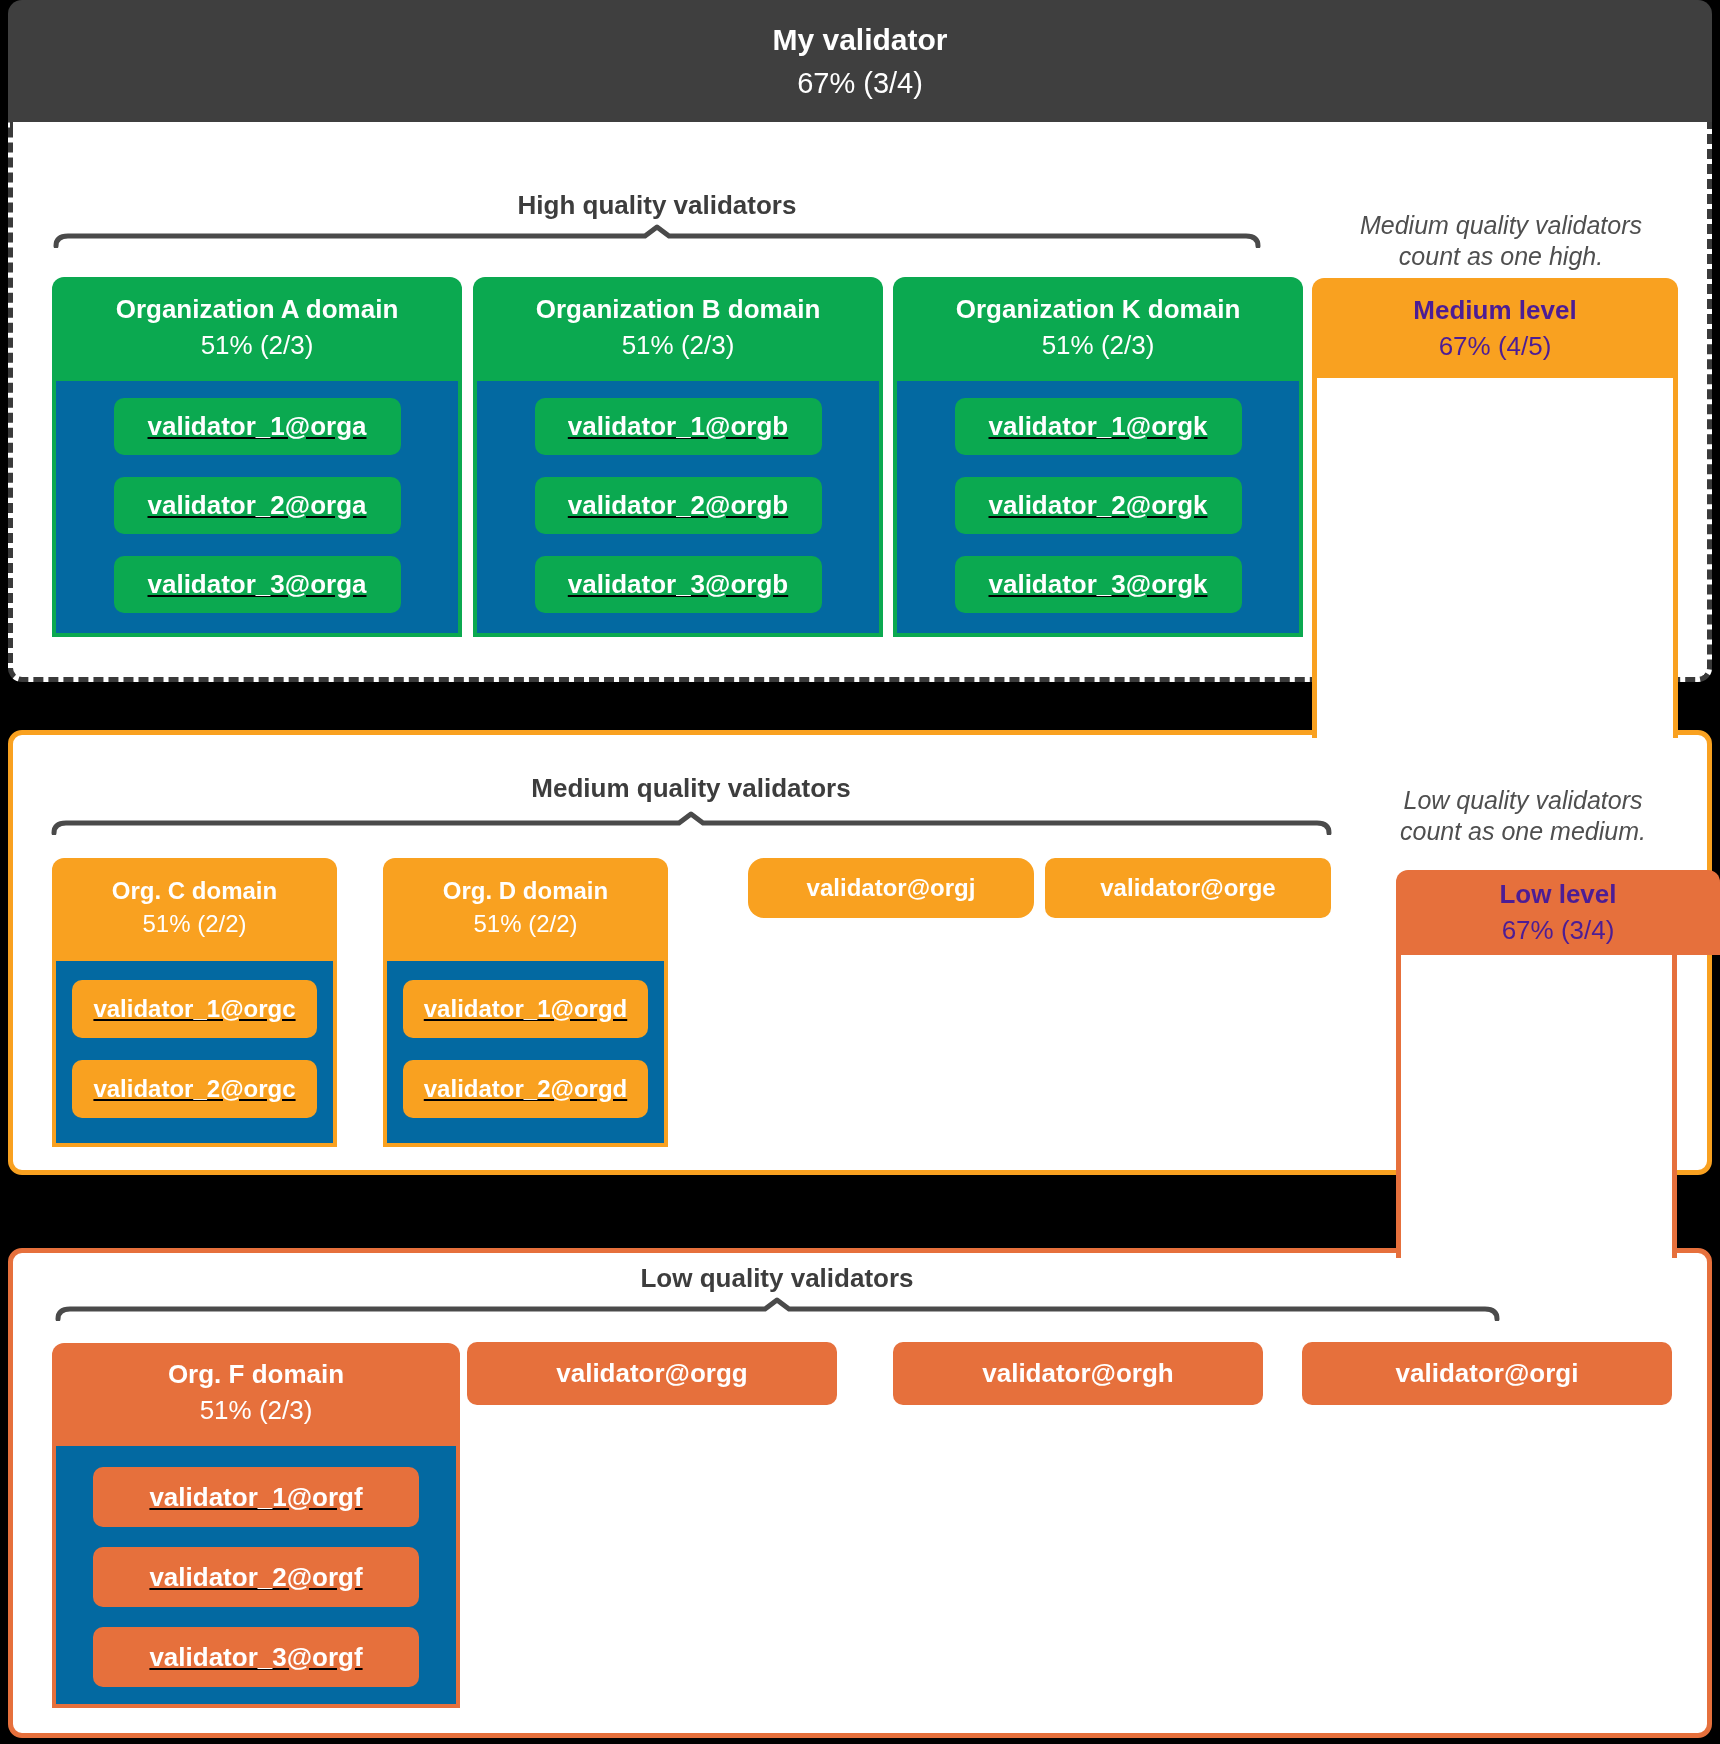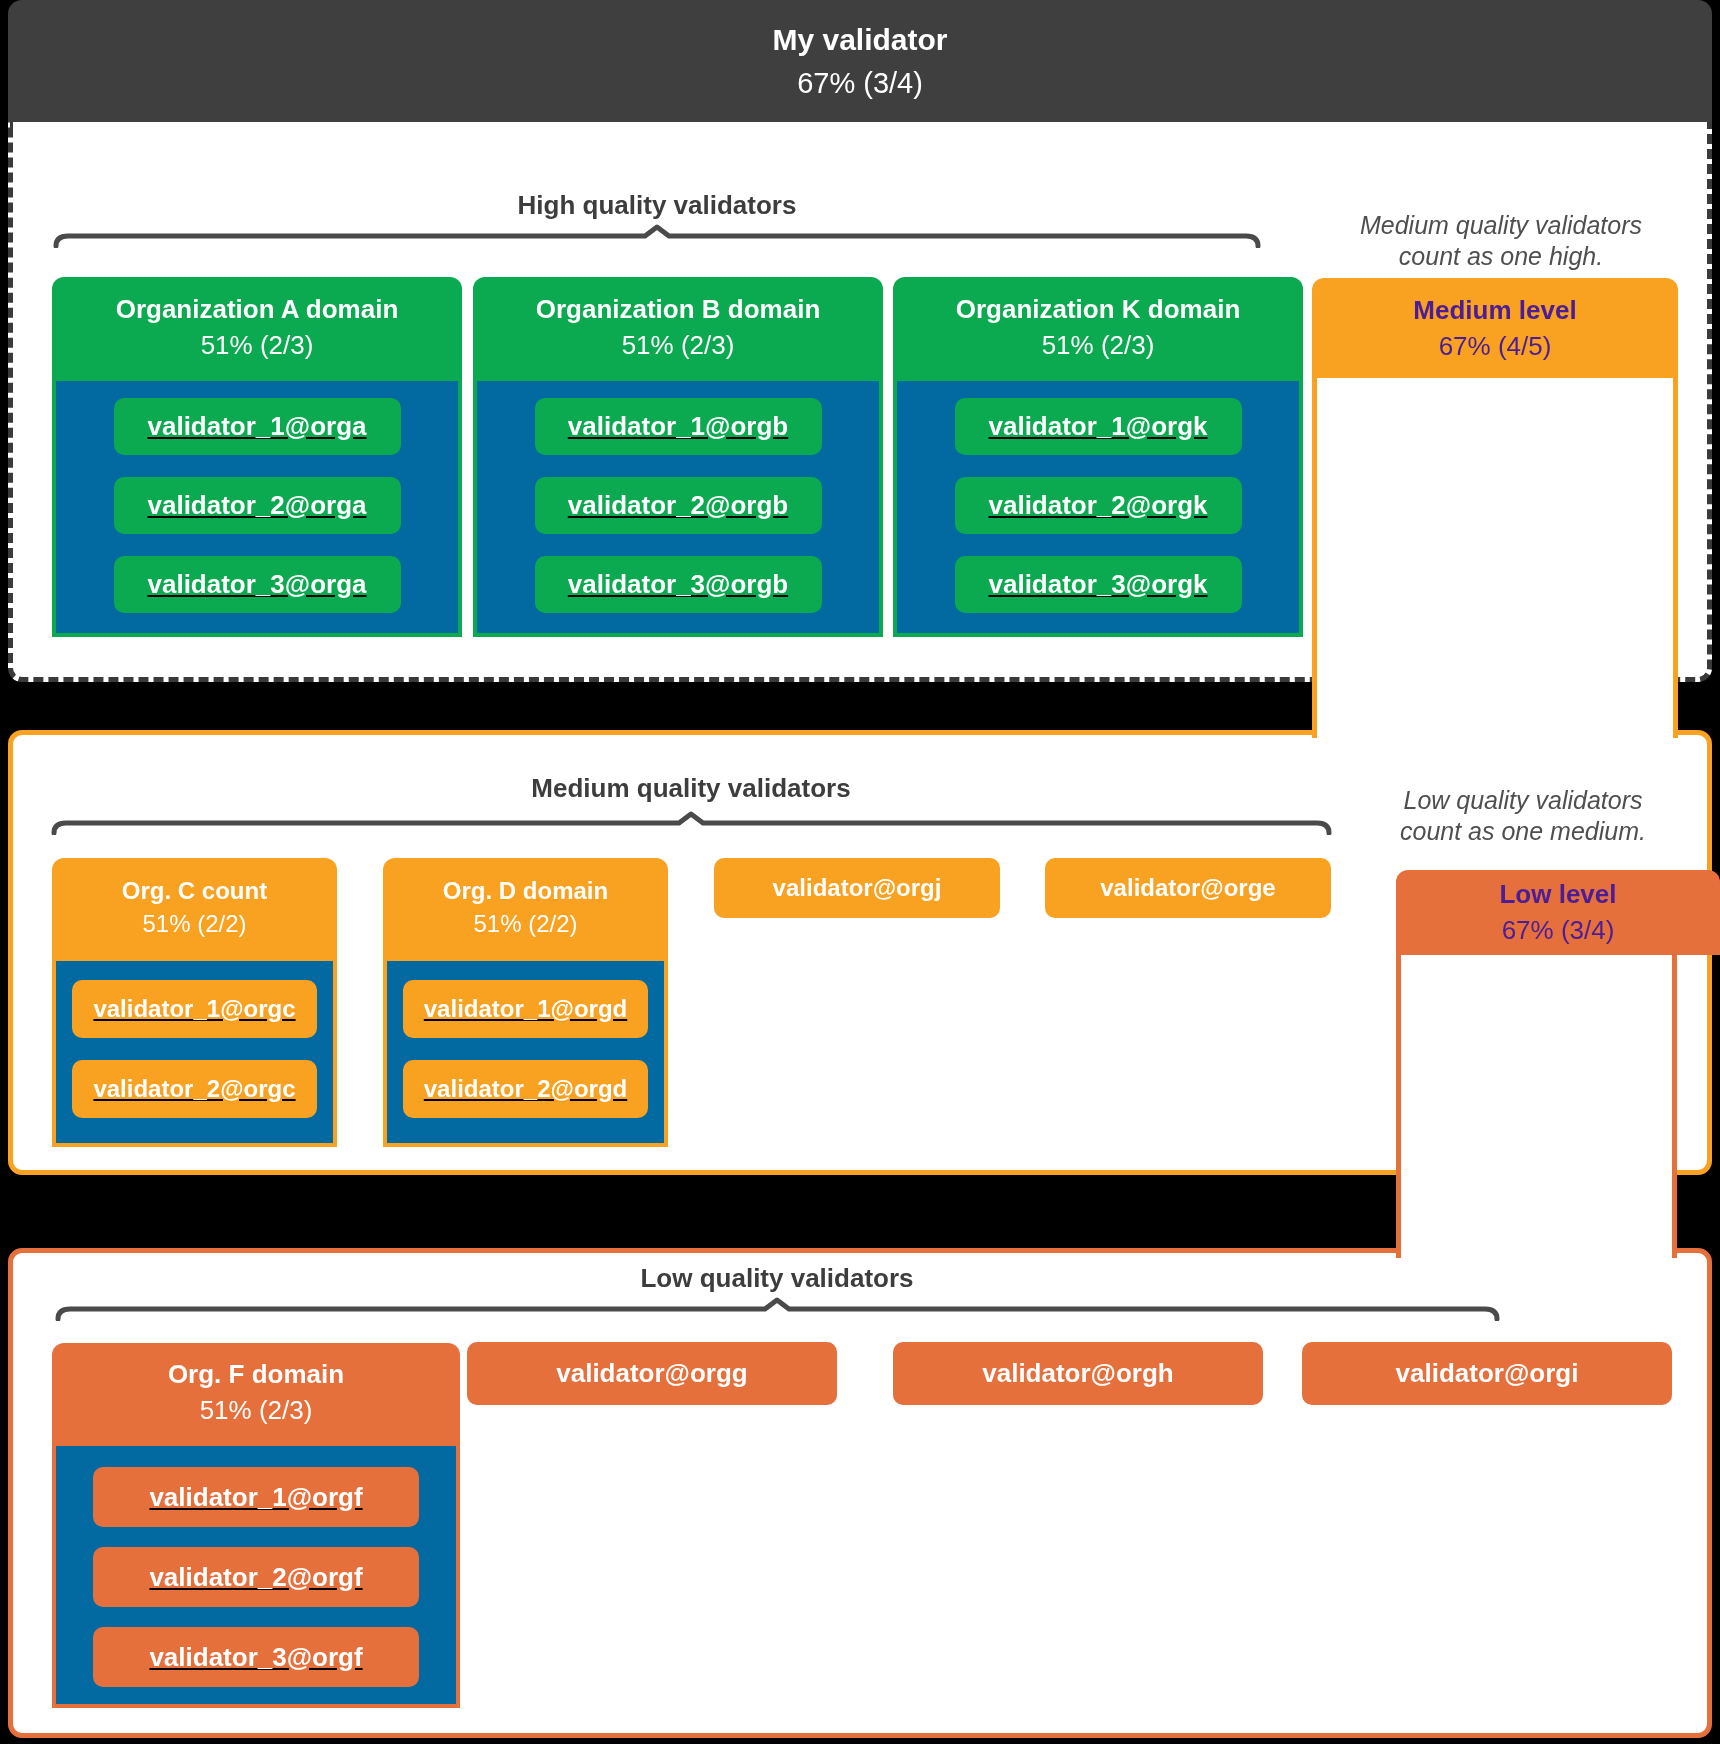--- a/index.html
+++ b/index.html
@@ -133,41 +133,41 @@
       <path d="M3,24 Q3,14 15,14 L628,14 L640,5 L652,14 L1266,14 Q1278,14 1278,24" fill="none" stroke="#4a4a4a" stroke-width="5" stroke-linecap="round" stroke-linejoin="round"></path>
     </svg>
 
     <div class="note" style="left:1342px;top:50px;width:336px;">
       <div>Low quality validators</div>
       <div>count as one medium.</div>
     </div>
 
     <div class="card card-mq" style="left:39px;top:123px;">
       <div class="card-header bg-amber">
-        <div class="nm">Org. C count</div>
+        <div class="nm">Org. C domain</div>
         <div class="th">51% (2/2)</div>
       </div>
       <div class="card-body bd-amber">
         <div class="pill bg-amber">validator_1@orgc</div>
         <div class="pill bg-amber">validator_2@orgc</div>
       </div>
     </div>
 
     <div class="card card-mq" style="left:370px;top:123px;">
       <div class="card-header bg-amber">
         <div class="nm">Org. D domain</div>
         <div class="th">51% (2/2)</div>
       </div>
       <div class="card-body bd-amber">
         <div class="pill bg-amber">validator_1@orgd</div>
         <div class="pill bg-amber">validator_2@orgd</div>
       </div>
     </div>
 
-    <div class="pill pill-med bg-amber loose" style="left:701px;top:123px;">validator@orgj</div>
+    <div class="pill pill-med bg-amber loose" style="left:735px;top:123px;border-radius:16px;">validator@orgj</div>
     <div class="pill pill-med bg-amber loose" style="left:1032px;top:123px;">validator@orge</div>
 
     <div class="rollup-header bg-rust rollup-low-header">
       <div class="nm">Low level</div>
       <div class="th">67% (3/4)</div>
     </div>
     <div class="rollup-body rollup-low-body"></div>
   </div>
 
   <div class="section sec-low">

